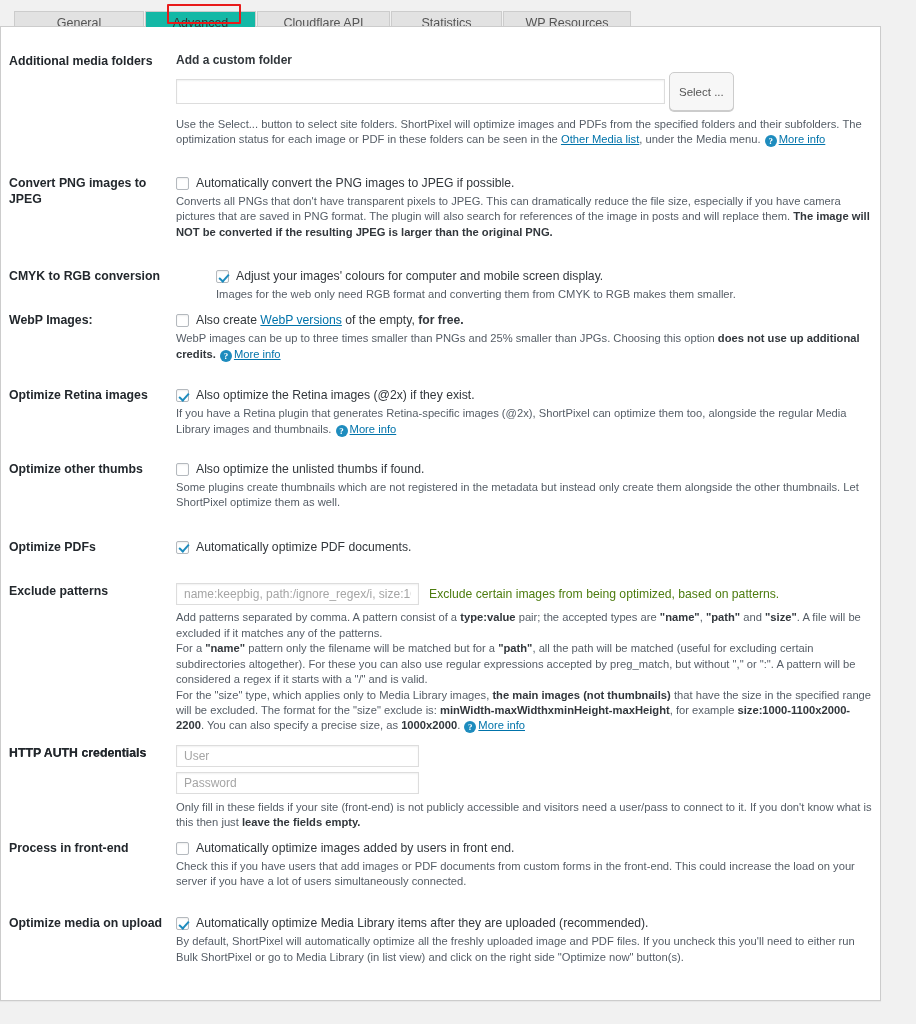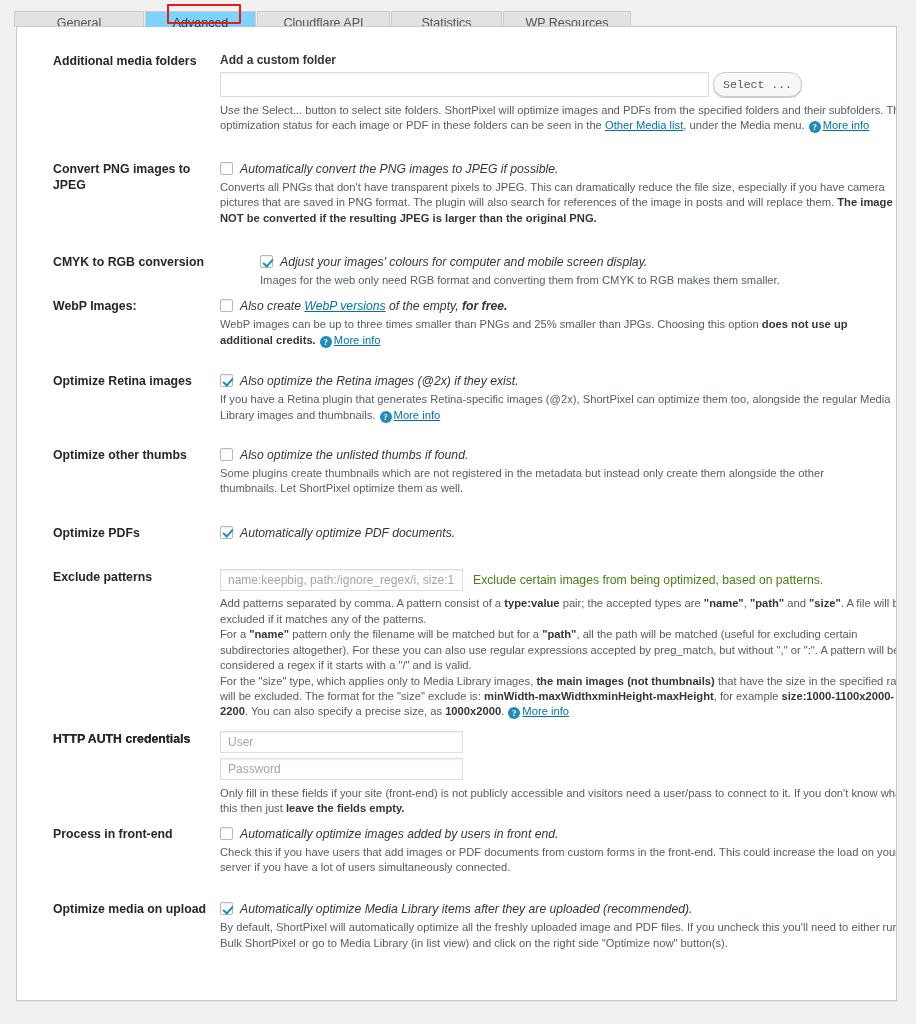--- a/index.html
+++ b/index.html
@@ -28,21 +28,21 @@
     color: #555; text-align: center;
     background: #e2e2e2;
     border: 1px solid #ccc;
     border-bottom: none;
     margin-right: 1px;
     position: relative;
     cursor: pointer;
     white-space: nowrap;
   }
   .tab.active {
-    background: #7dd3fc;
+    background: #14b8a6;
     color: #333;
     border-color: #ccc;
     z-index: 3;
     margin-top: 24px;
   }
   .tab-t0 { width: 130px; }
   .tab-t1 { width: 111px; }
   .tab-t2 { width: 133px; }
   .tab-t3 { width: 111px; }
   .tab-t4 { width: 128px; }
@@ -53,27 +53,26 @@
     width: 74px; height: 20px;
     border: 2px solid #e81b1b;
     border-radius: 1px;
     z-index: 9;
     pointer-events: none;
   }
 
   
   .panel {
     position: absolute;
-    left: 16px; top: 26px;
+    left: 0; top: 26px;
     width: 881px; height: 975px;
     background: #fff;
     border: 1px solid #ccc;
     box-shadow: 0 1px 1px rgba(0,0,0,.04);
     overflow: hidden;
-    padding-left: 28px;
   }
 
   .row {
     position: relative;
     display: flex;
     align-items: flex-start;
     padding: 0;
   }
   .lbl {
     width: 175px;
@@ -88,22 +87,21 @@
     flex: 1 1 auto;
     padding-right: 12px;
     min-width: 0;
   }
 
   .opt-line {
     font-size: 12.2px;
     color: #32373c;
     line-height: 16px;
     display: flex;
-    align-items: flex-start;
-    font-style: italic;
+    align-items: center;
   }
   .desc {
     font-size: 11.2px;
     color: #555d66;
     line-height: 15.4px;
     margin-top: 3px;
   }
   .desc b, .opt-line b { font-weight: bold; color: #32373c; }
 
   a.lnk {
@@ -143,29 +141,29 @@
     font-size: 12px;
     color: #32373c;
     padding: 0 7px;
     font-family: "Liberation Sans", sans-serif;
     box-shadow: inset 0 1px 2px rgba(0,0,0,.06);
     outline: none;
   }
   .inp::placeholder { color: #a5a5a5; }
 
   .btn-sel {
-    height: 25px;
+    height: 39px;
     border: 1px solid #ccc;
     background: #f7f7f7;
     color: #555;
     font-size: 11.5px;
     padding: 0 9px;
-    border-radius: 12px;
-    cursor: pointer;
-    font-family: Liberation Mono, monospace;
+    border-radius: 5px;
+    cursor: pointer;
+    font-family: Liberation Sans, sans-serif;
     box-shadow: 0 1px 0 #ccc;
   }
 
   .helpic {
     display: inline-block;
     width: 12px; height: 12px;
     border-radius: 50%;
     background: #1e8cbe;
     color: #fff;
     font-size: 9px;

